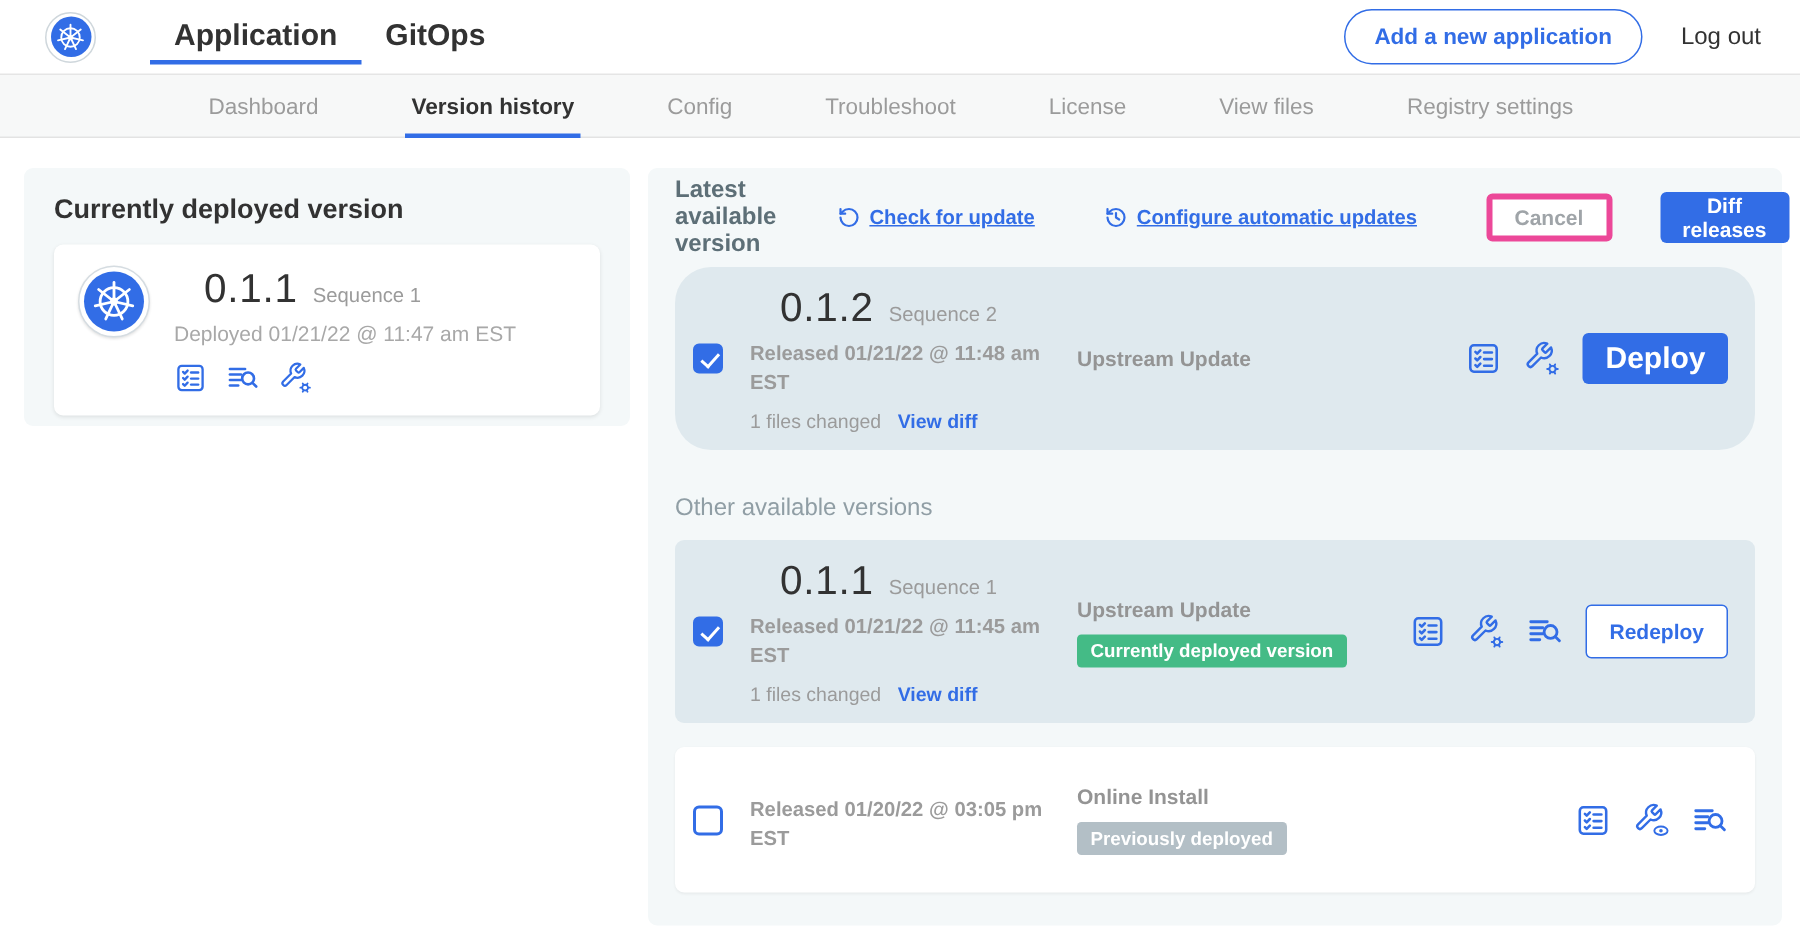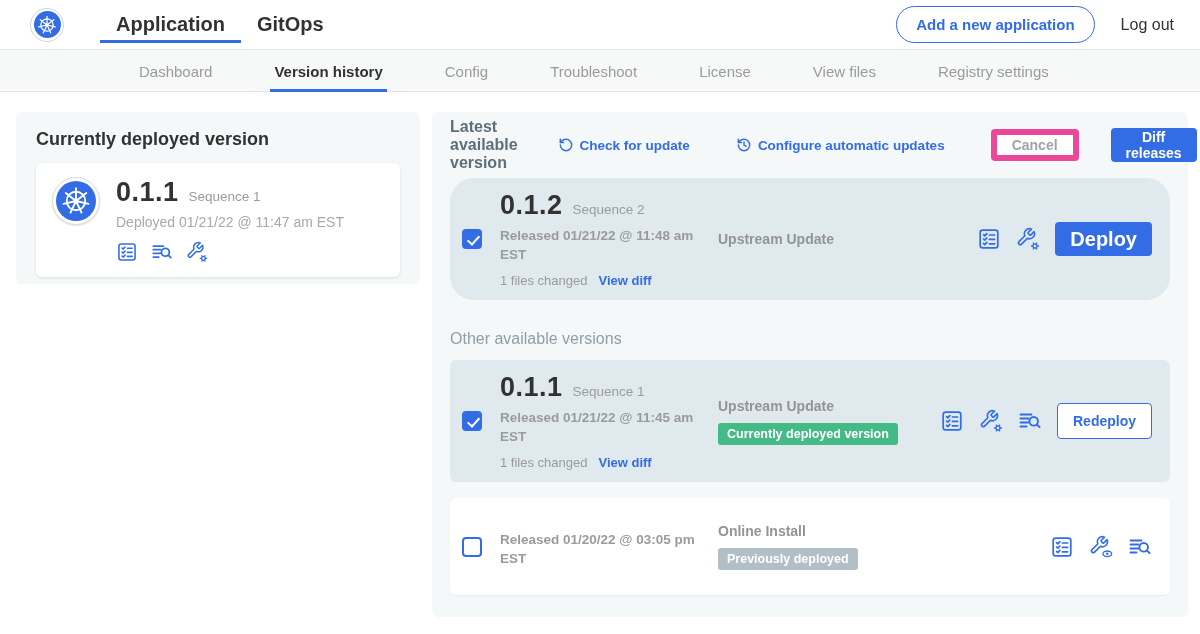--- a/index.html
+++ b/index.html
@@ -40,34 +40,34 @@
   .left-panel{left:16px;top:20px;width:404px;height:172px;padding:17px 20px;}
   .left-title{font-size:18px;font-weight:700;}
   .deployed-card{margin-top:13px;background:#fff;border-radius:6px;box-shadow:0 1px 3px rgba(0,0,0,.1);
     padding:14px 16px;display:flex;}
   .k8s-big{width:48px;height:48px;border-radius:50%;background:#fff;border:1px solid #d5dce1;
     display:flex;align-items:center;justify-content:center;flex:none;box-shadow:0 1px 2px rgba(0,0,0,.12);}
   .k8s-big .logo-blue{width:40px;height:40px;}
   .k8s-big svg{width:30px;height:30px;}
   .deployed-info{margin-left:16px;}
   .vline{display:flex;align-items:baseline;}
-  .vnum{font-size:27px;font-weight:700;letter-spacing:.5px;}
+  .vnum{font-size:27px;font-weight:400;letter-spacing:.5px;margin-left:20px;}
   .vseq{font-size:13.5px;color:var(--gray);margin-left:10px;}
   .deployed-date{font-size:14px;color:#a8a8a8;margin-top:6px;}
   .icon-row{display:flex;gap:13px;margin-top:11px;}
   .aicon{width:22px;height:22px;color:var(--blue);cursor:pointer;display:inline-flex;}
   .aicon svg{width:100%;height:100%;}
   
   .right-panel{left:432px;top:20px;width:756px;height:505px;padding:16px 18px 20px 18px;}
   .avail-header{display:flex;align-items:center;height:34px;gap:20px;}
   .avail-title{font-size:16px;font-weight:600;color:#5d6f77;margin-right:20px;}
-  .hlink{display:flex;align-items:center;gap:6px;color:var(--blue);font-size:13.5px;font-weight:700;
-    cursor:pointer;margin-right:26px;white-space:nowrap;}
+  .hlink{display:flex;align-items:flex-start;gap:6px;color:var(--blue);font-size:13.5px;font-weight:700;
+    cursor:pointer;margin-right:26px;white-space:nowrap;text-decoration:underline;}
   .hlink svg{width:16px;height:16px;}
-  .cancel-btn{margin-left:auto;height:32px;padding:0 15px;background:#fff;border:6px solid #ec4899;
+  .cancel-btn{margin-left:auto;height:32px;padding:0 15px;background:#fff;border:4px solid #ec4899;
     border-radius:4px;color:#9fa4a8;font-size:14px;font-weight:700;cursor:pointer;font-family:inherit;}
   .diff-btn{margin-left:12px;height:34px;padding:0 15px;background:var(--blue);border:none;border-radius:4px;
     color:#fff;font-size:14px;font-weight:700;cursor:pointer;font-family:inherit;}
   .version-card{border-radius:6px;display:flex;align-items:center;background:var(--card-bg);}
   .vc-first{margin-top:16px;height:122px;border-radius:24px;}
   .vc-mid-row{margin-top:12px;height:122px;}
   .vc-last{margin-top:16px;height:97px;background:#fff;box-shadow:0 1px 2px rgba(0,0,0,.06);}
   .other-title{margin-top:30px;font-size:16px;color:#909ea5;}
   .checkbox{width:20px;height:20px;border-radius:4px;border:2px solid var(--blue);background:#fff;
     position:relative;cursor:pointer;flex:none;margin-left:12px;}

